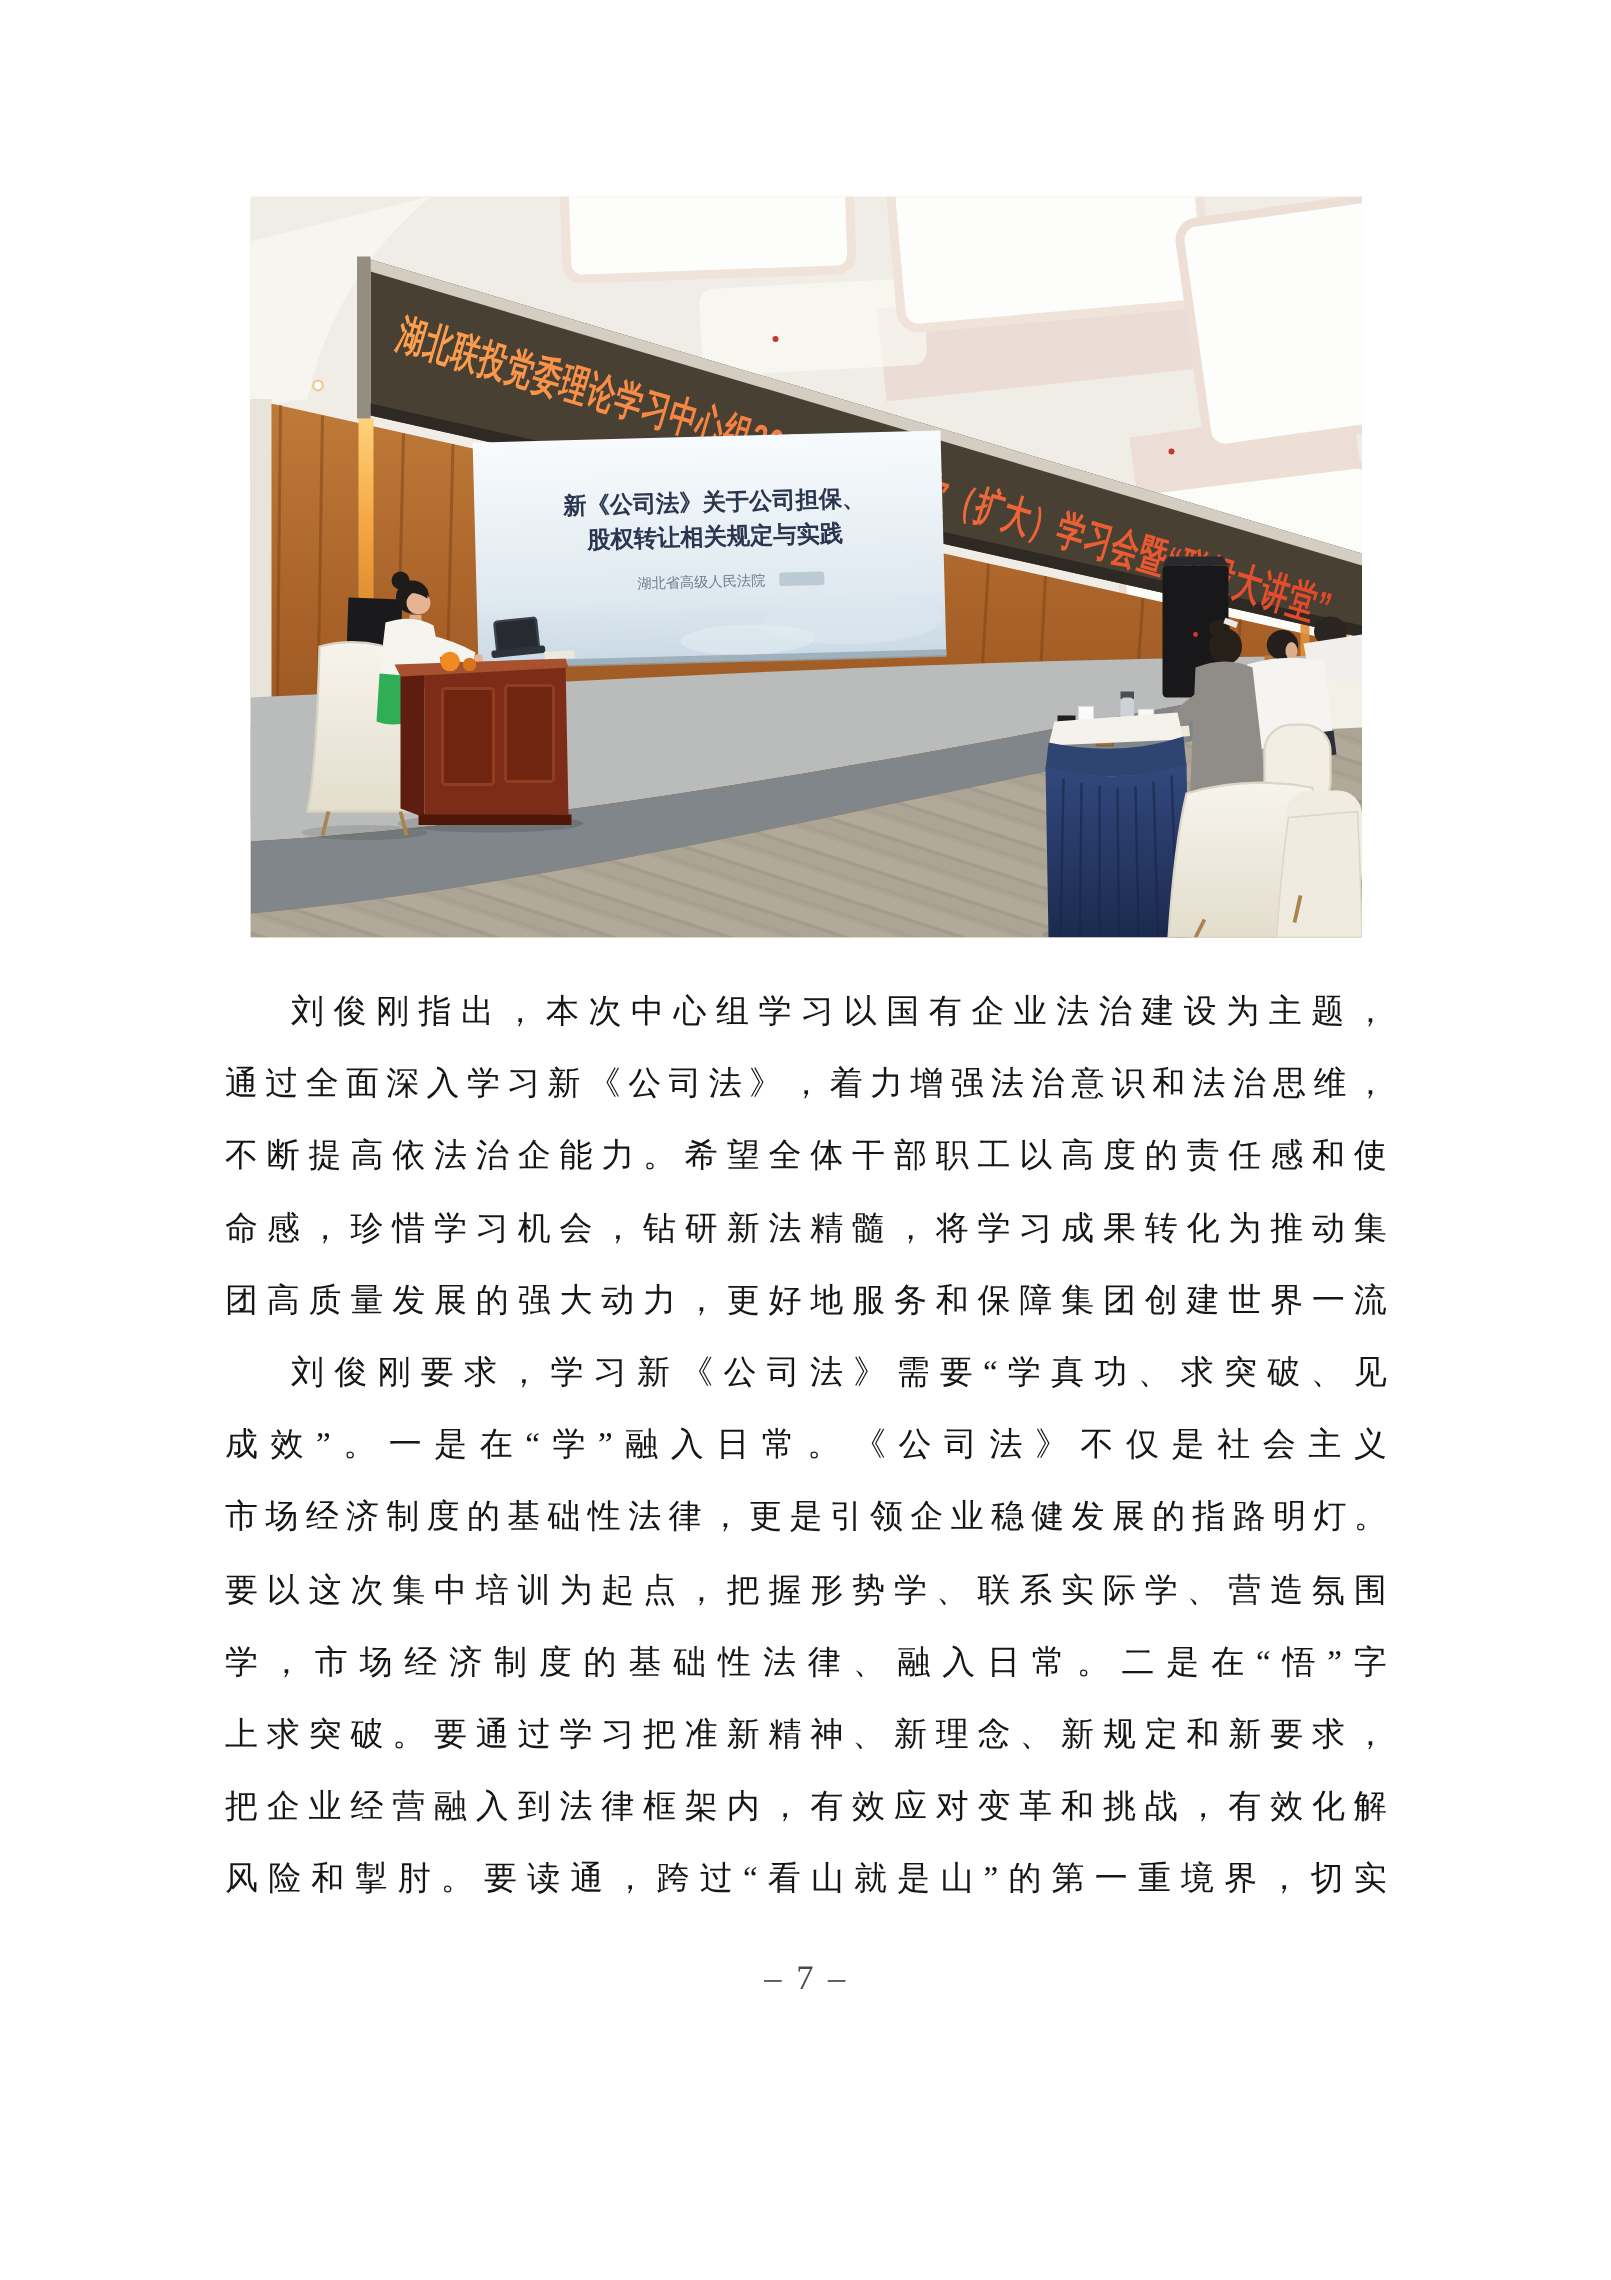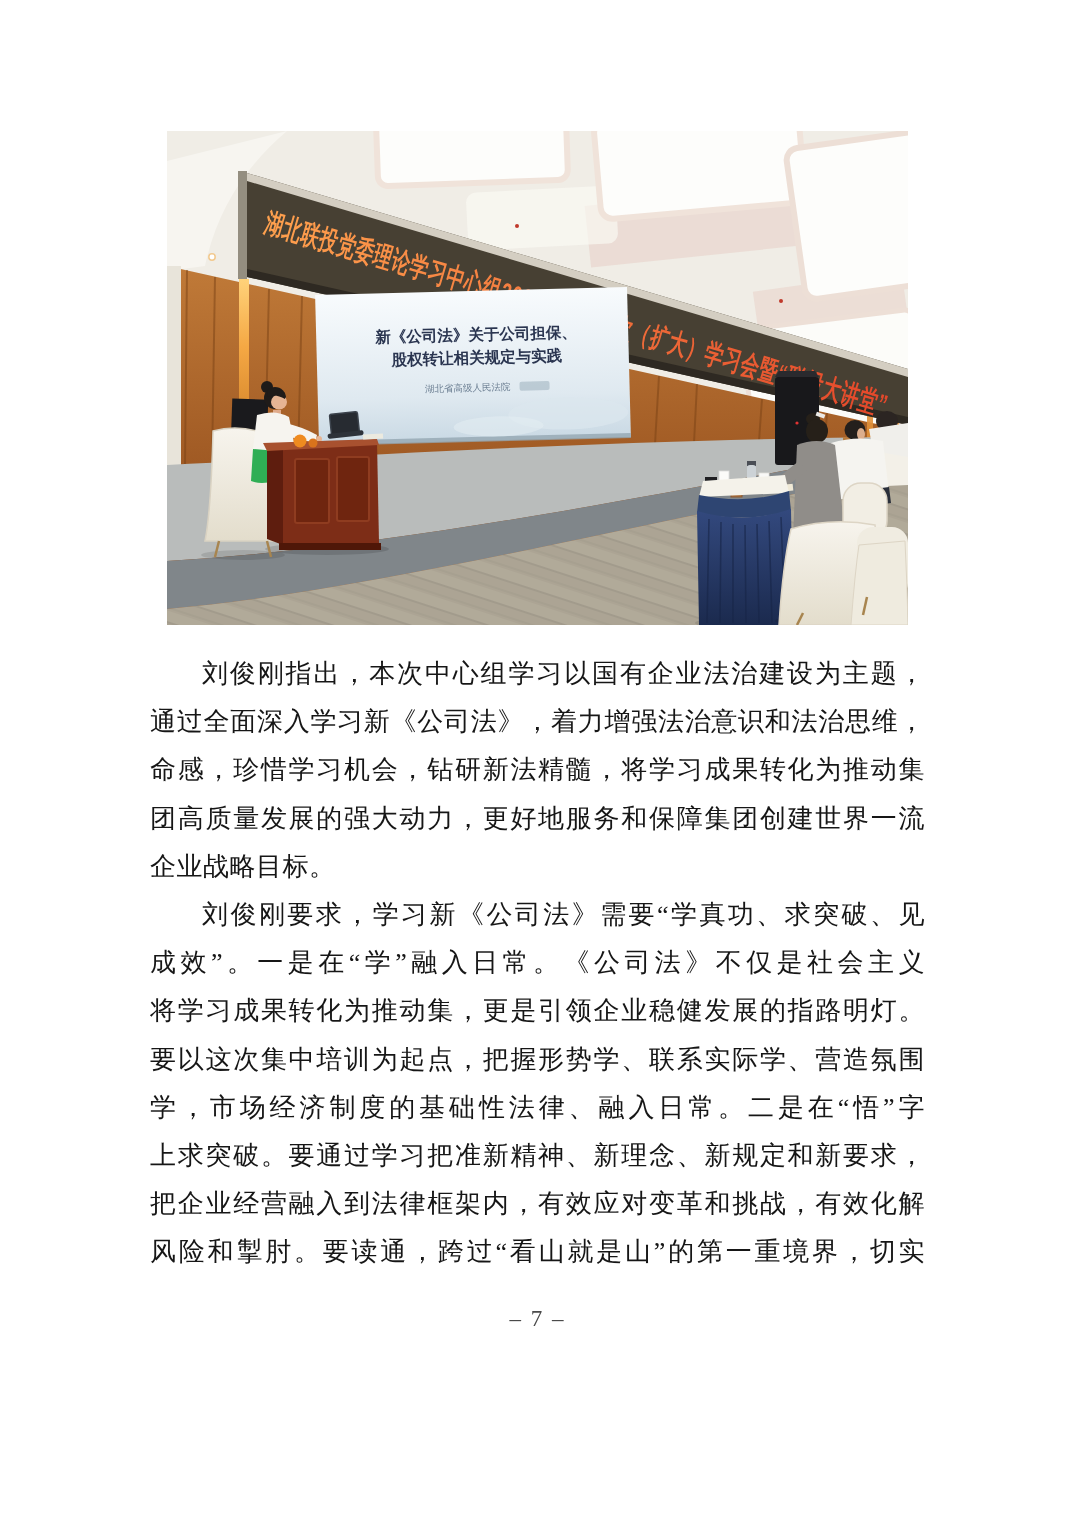--- a/index.html
+++ b/index.html
@@ -16,21 +16,21 @@
   .photo{
     display:block;
     margin:131px 0 0 17px;
     width:741px;height:494px;
     overflow:hidden;
     background:#efece4;
   }
   .photo svg{display:block;width:741px;height:494px;}
   .article{margin-top:25px;width:775px;}
   .line{
-    font-size:26px;
+    font-size:22px;
     height:48.2px;
     line-height:48.2px;
     overflow:hidden;
     text-align:justify;
     text-align-last:justify;
     letter-spacing:0.5px;
     white-space:normal;
   }
   .line.first{text-indent:2em;}
   .line.last{text-align-last:left;}
@@ -293,28 +293,28 @@
           <line x1="700" y1="466" x2="696" y2="484" stroke="#a8854f" stroke-width="2.5"></line>
         </g>
       </g>
     </svg>
   </figure>
 
   <main class="article">
     <section class="para">
         <div class="line first">刘俊刚指出，本次中心组学习以国有企业法治建设为主题，</div>
         <div class="line">通过全面深入学习新《公司法》，着力增强法治意识和法治思维，</div>
+        <div class="line">不断提高依法治企能力。希望全体干部职工以高度的责任感和使</div>
         <div class="line">命感，珍惜学习机会，钻研新法精髓，将学习成果转化为推动集</div>
         <div class="line">团高质量发展的强大动力，更好地服务和保障集团创建世界一流</div>
-        <div class="line last">企业战略目标。</div>
       </section>
     <section class="para">
         <div class="line first">刘俊刚要求，学习新《公司法》需要“学真功、求突破、见</div>
         <div class="line">成效”。一是在“学”融入日常。《公司法》不仅是社会主义</div>
-        <div class="line">将学习成果转化为推动集，更是引领企业稳健发展的指路明灯。</div>
+        <div class="line">市场经济制度的基础性法律，更是引领企业稳健发展的指路明灯。</div>
         <div class="line">要以这次集中培训为起点，把握形势学、联系实际学、营造氛围</div>
         <div class="line">学，市场经济制度的基础性法律、融入日常。二是在“悟”字</div>
         <div class="line">上求突破。要通过学习把准新精神、新理念、新规定和新要求，</div>
         <div class="line">把企业经营融入到法律框架内，有效应对变革和挑战，有效化解</div>
         <div class="line">风险和掣肘。要读通，跨过“看山就是山”的第一重境界，切实</div>
       </section>
   </main>
 
   <footer class="pagefoot">
     <span>– 7 –</span>

